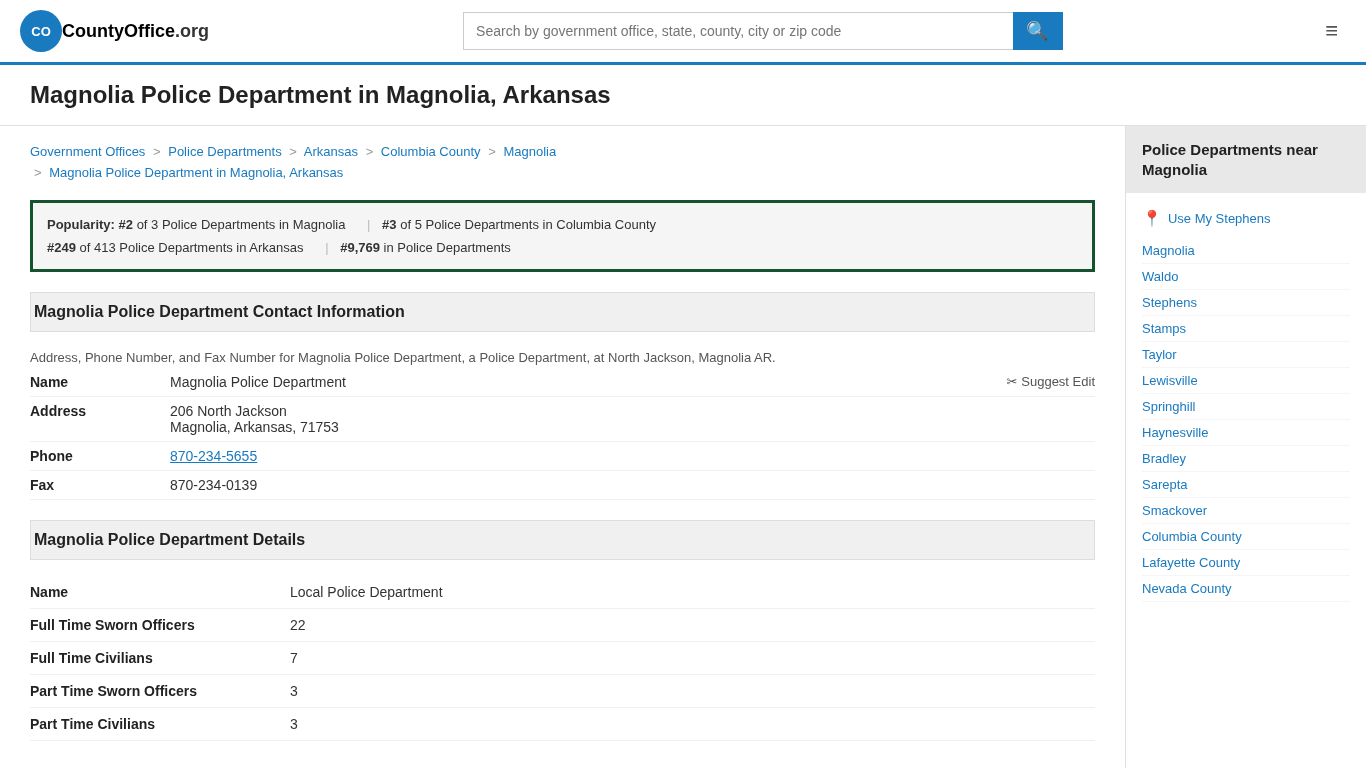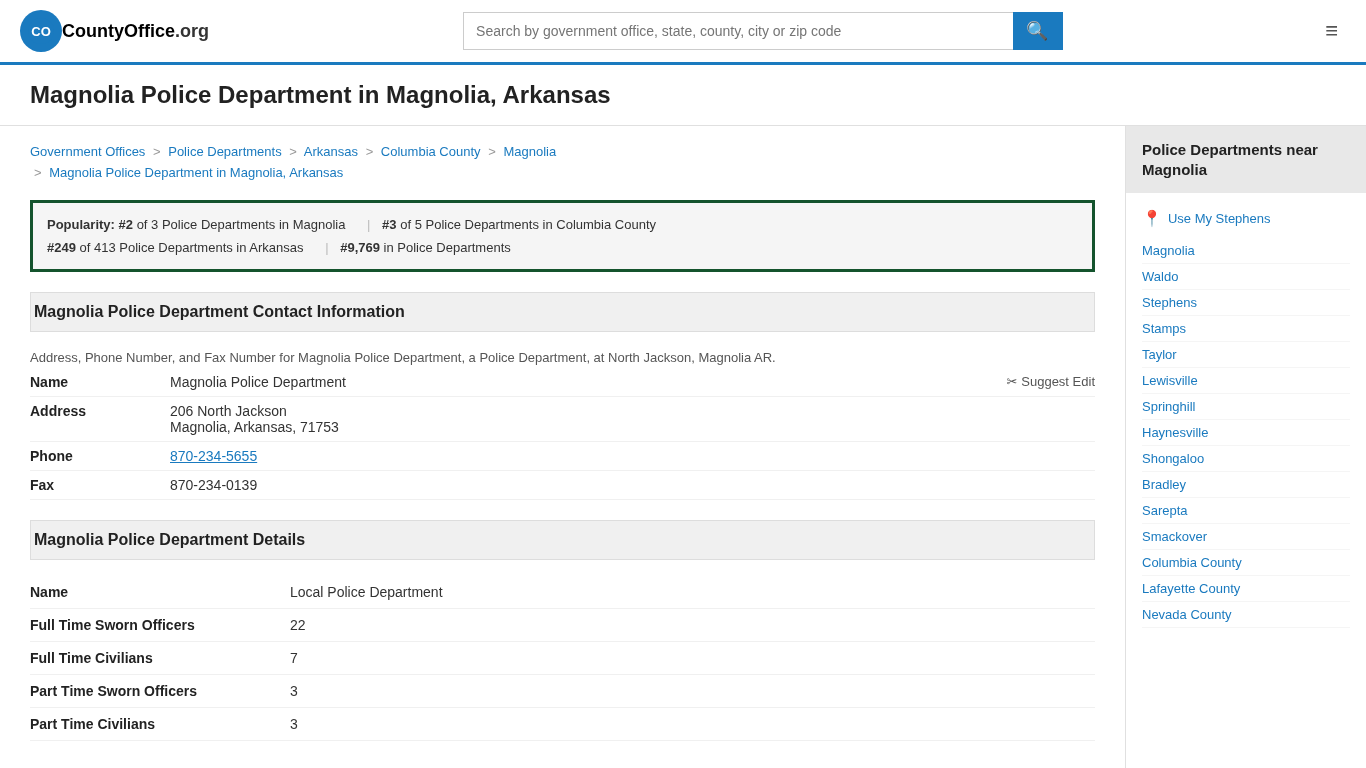--- a/index.html
+++ b/index.html
@@ -393,21 +393,20 @@
       <div id="sidebar-links">
 
       <a href="#" class="sidebar-link">Magnolia</a>
           <a href="#" class="sidebar-link">Waldo</a>
           <a href="#" class="sidebar-link">Stephens</a>
           <a href="#" class="sidebar-link">Stamps</a>
           <a href="#" class="sidebar-link">Taylor</a>
           <a href="#" class="sidebar-link">Lewisville</a>
           <a href="#" class="sidebar-link">Springhill</a>
           <a href="#" class="sidebar-link">Haynesville</a>
-          <a href="#" class="sidebar-link">Shongaloo</a>
           <a href="#" class="sidebar-link">Bradley</a>
           <a href="#" class="sidebar-link">Sarepta</a>
           <a href="#" class="sidebar-link">Smackover</a>
           <a href="#" class="sidebar-link">Columbia County</a>
           <a href="#" class="sidebar-link">Lafayette County</a>
           <a href="#" class="sidebar-link">Nevada County</a>
         </div>
     </div>
   </aside>
 

